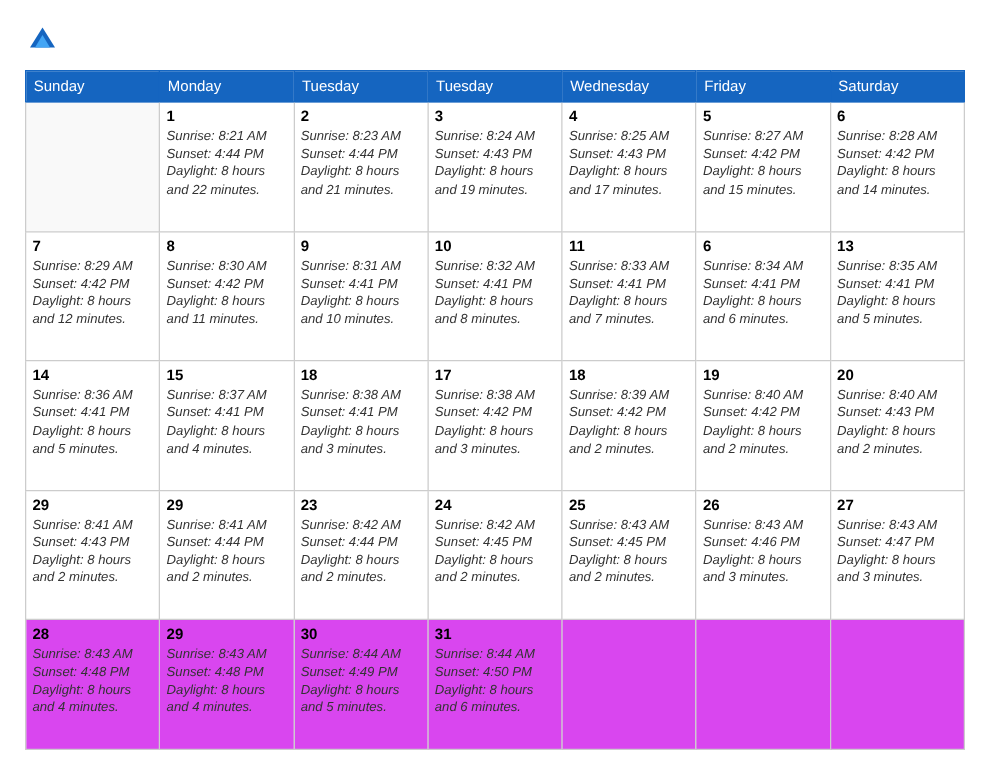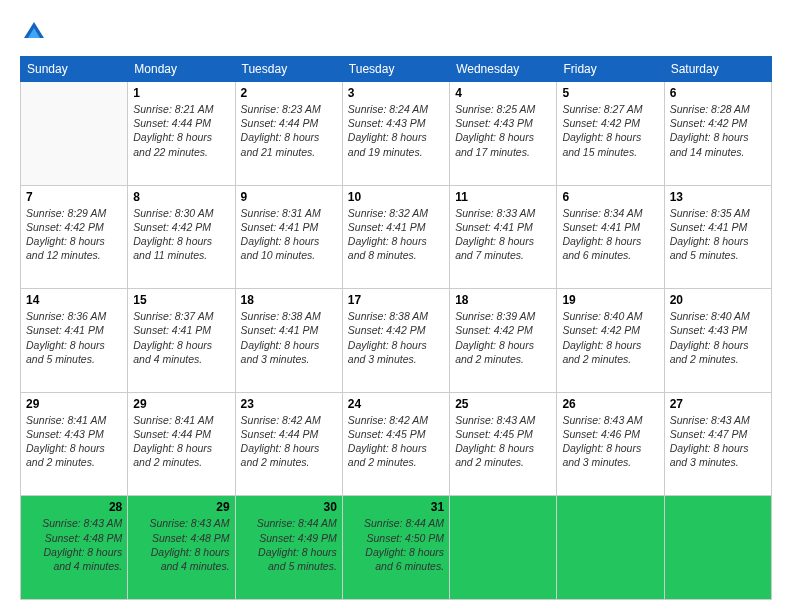--- a/index.html
+++ b/index.html
@@ -72,22 +72,21 @@
       vertical-align: top;
       padding: 4px 5px;
       width: 107px;
       height: 82px;
       background: #fff;
     }
     .calendar td.empty {
       background: #f9f9f9;
     }
     .calendar td.last-row {
-      background: #22c55e;
-      text-align: right;
+      background: #d946ef;
     }
     .day-number {
       font-weight: bold;
       font-size: 12px;
       margin-bottom: 2px;
       display: block;
     }
     .day-info {
       color: #333;
       font-size: 10.5px;

